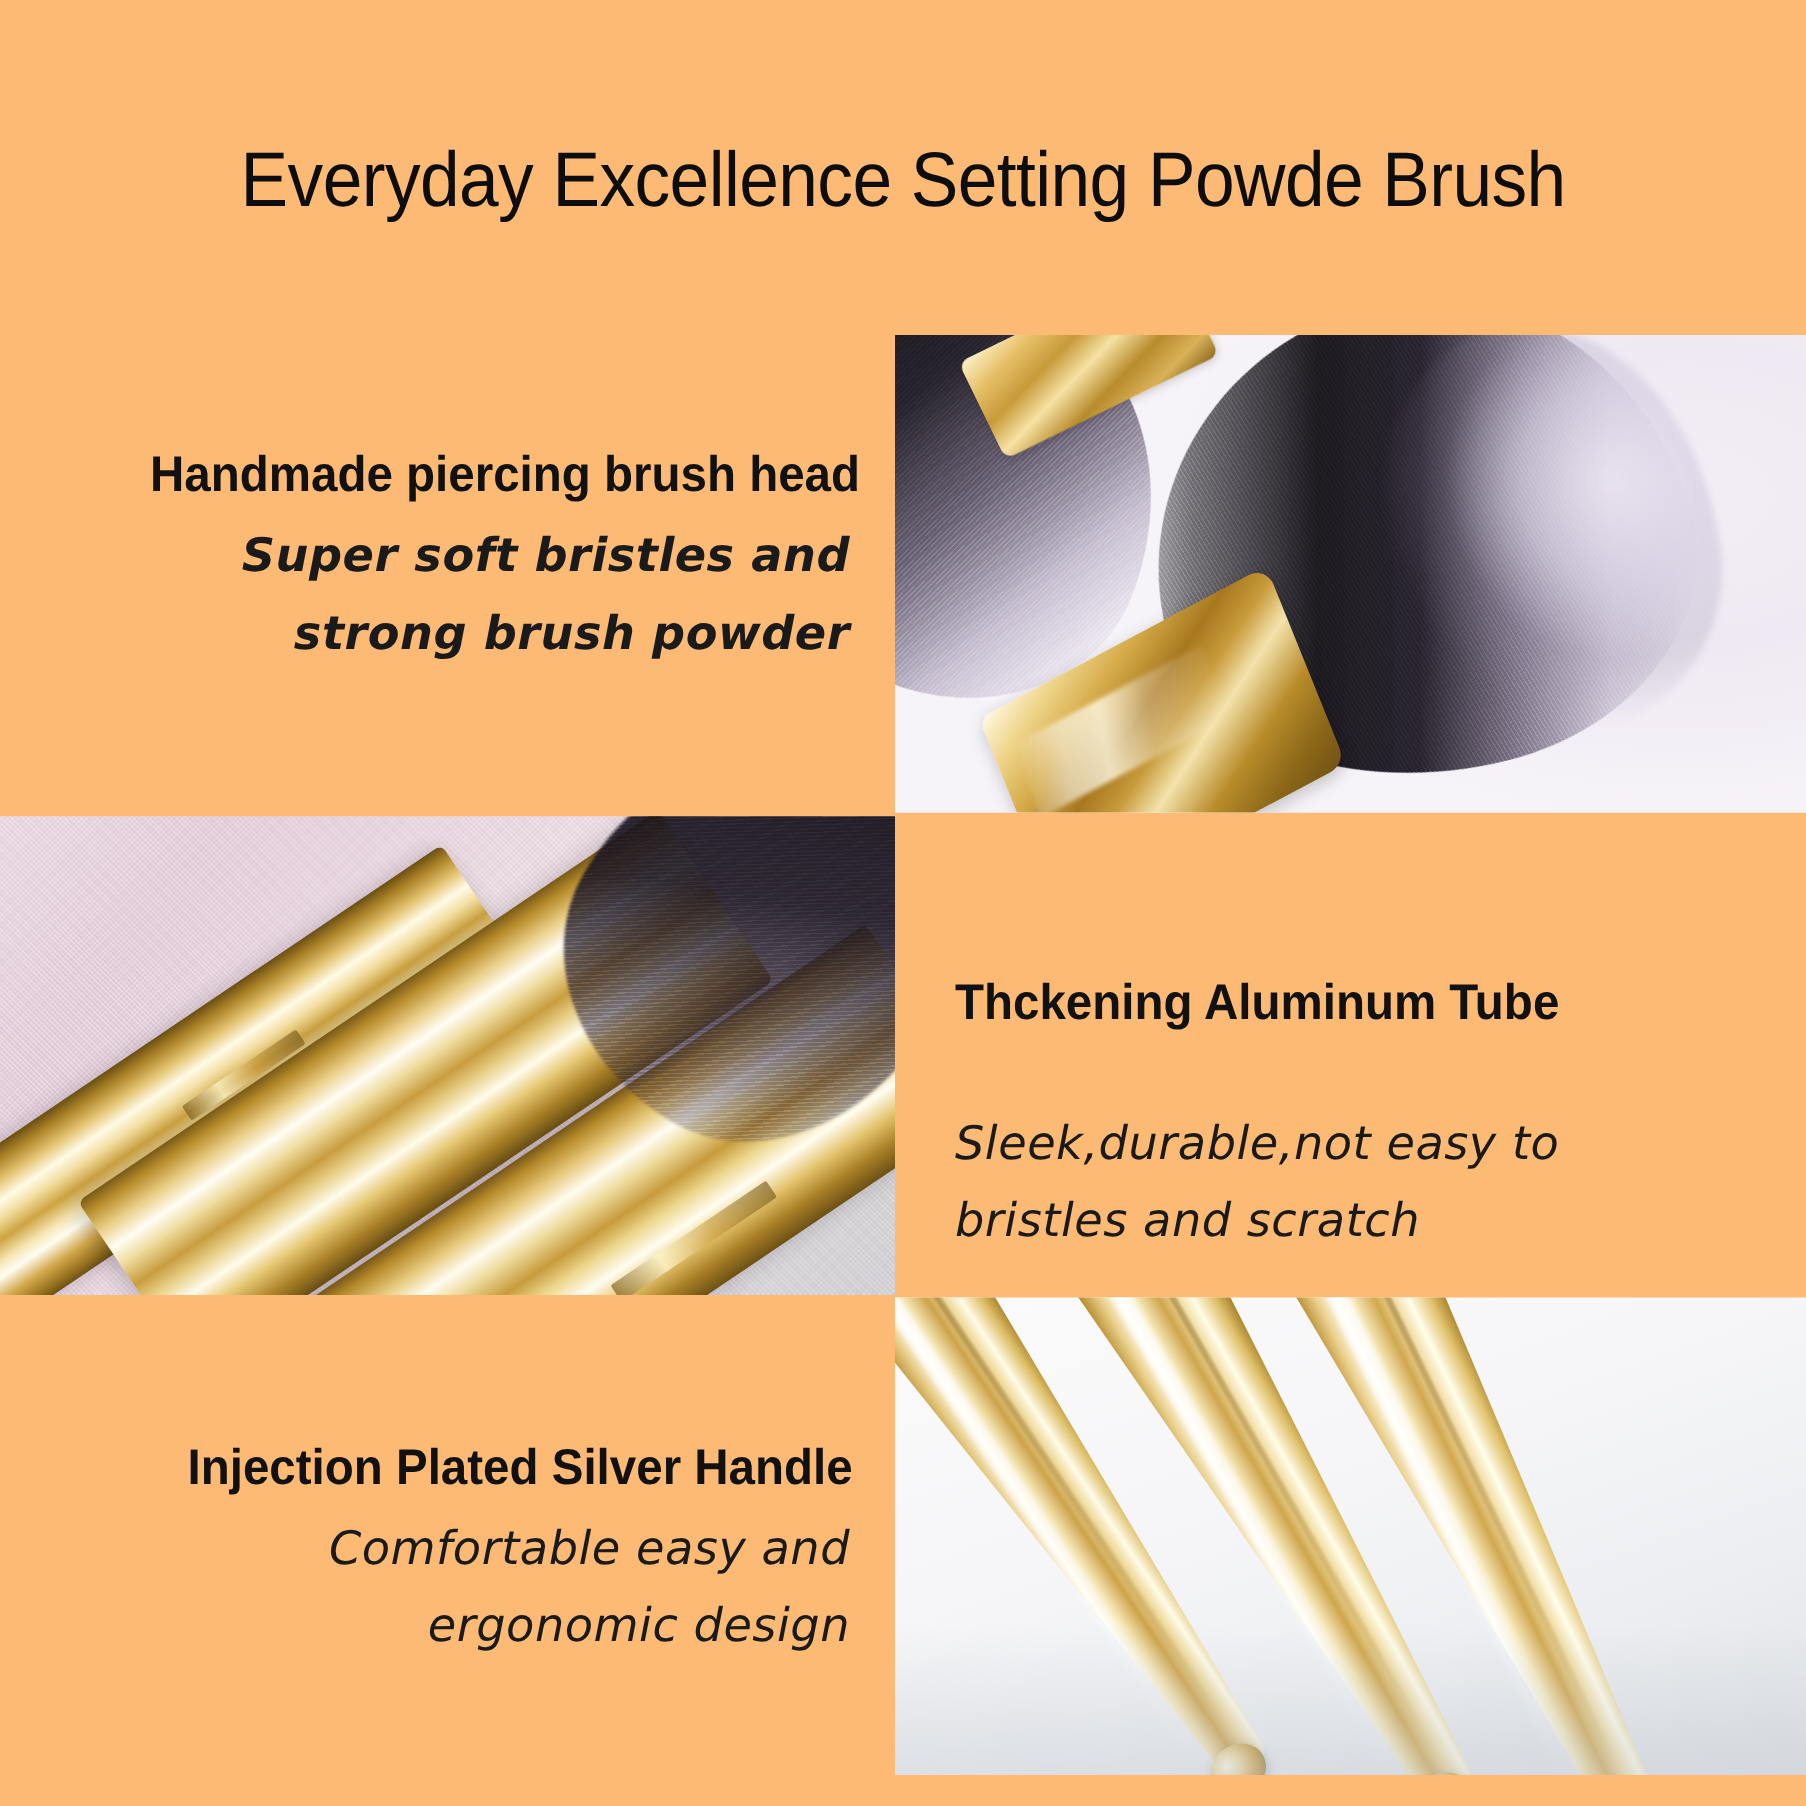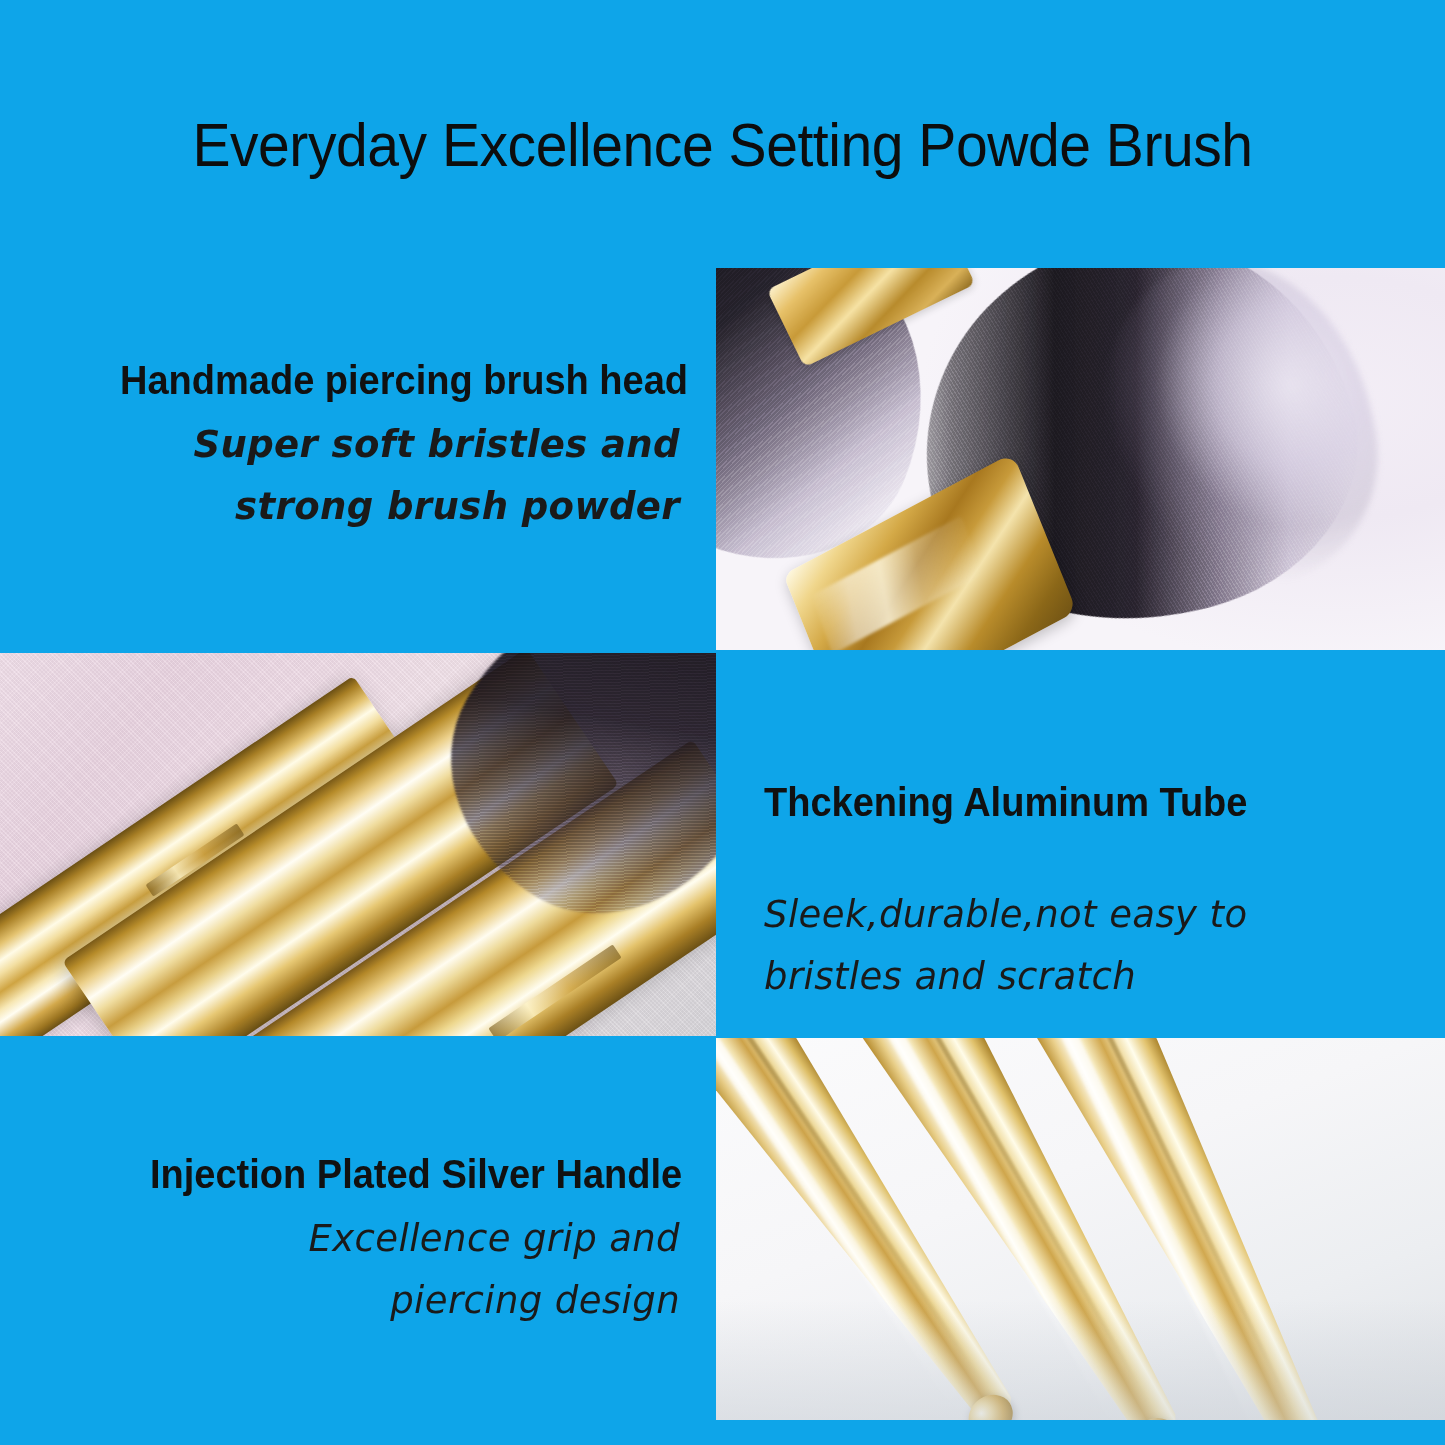--- a/index.html
+++ b/index.html
@@ -5,21 +5,21 @@
 <style>
   html, body {
     margin: 0;
     padding: 0;
     background: #ffffff;
   }
   #page {
     position: relative;
     width: 1445px;
     height: 1445px;
-    background: #0ea5e9;
+    background: #fdba74;
     overflow: hidden;
     font-family: "Liberation Sans", sans-serif;
   }
 
   
   .title {
     position: absolute;
     left: 0;
     top: 108px;
     width: 1445px;
@@ -469,22 +469,22 @@
   </div>
 
   <div class="feature-heading" id="block2-heading">Thckening Aluminum Tube</div>
   <div class="feature-sub" id="block2-sub">
     <span class="sub-line">Sleek,durable,not easy to</span>
     <span class="sub-line">bristles and scratch</span>
   </div>
 
   <div class="feature-heading" id="block3-heading">Injection Plated Silver Handle</div>
   <div class="feature-sub" id="block3-sub">
-    <span class="sub-line">Excellence grip and</span>
-    <span class="sub-line">piercing design</span>
+    <span class="sub-line">Comfortable easy and</span>
+    <span class="sub-line">ergonomic design</span>
   </div>
 
   <div class="photo" id="photo-handles">
     <div class="handle" id="handle-1">
       <div class="handle-body"></div>
       <div class="handle-sheen"></div>
       <div class="handle-groove"></div>
       <div class="handle-tip"></div>
     </div>
     <div class="handle" id="handle-2">

